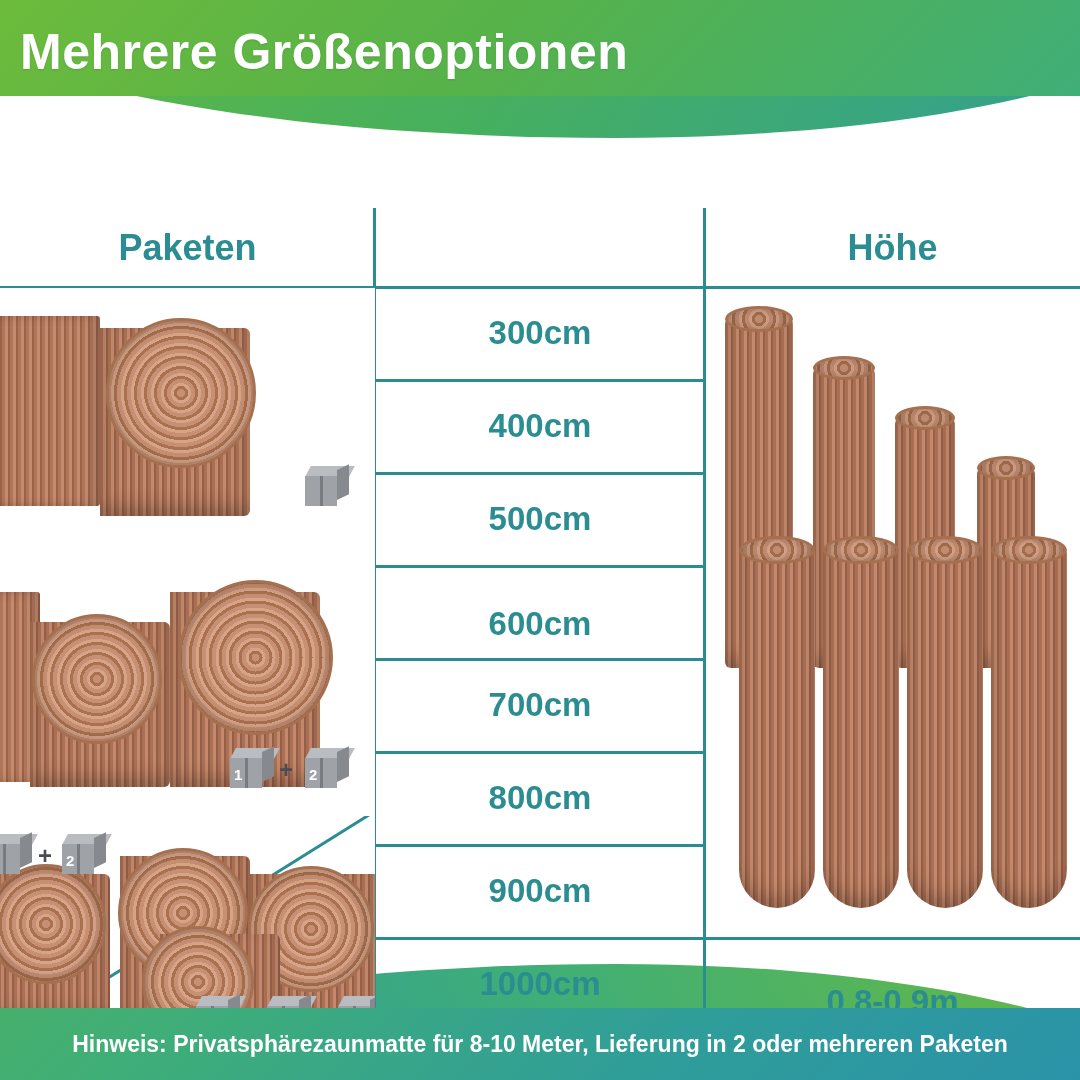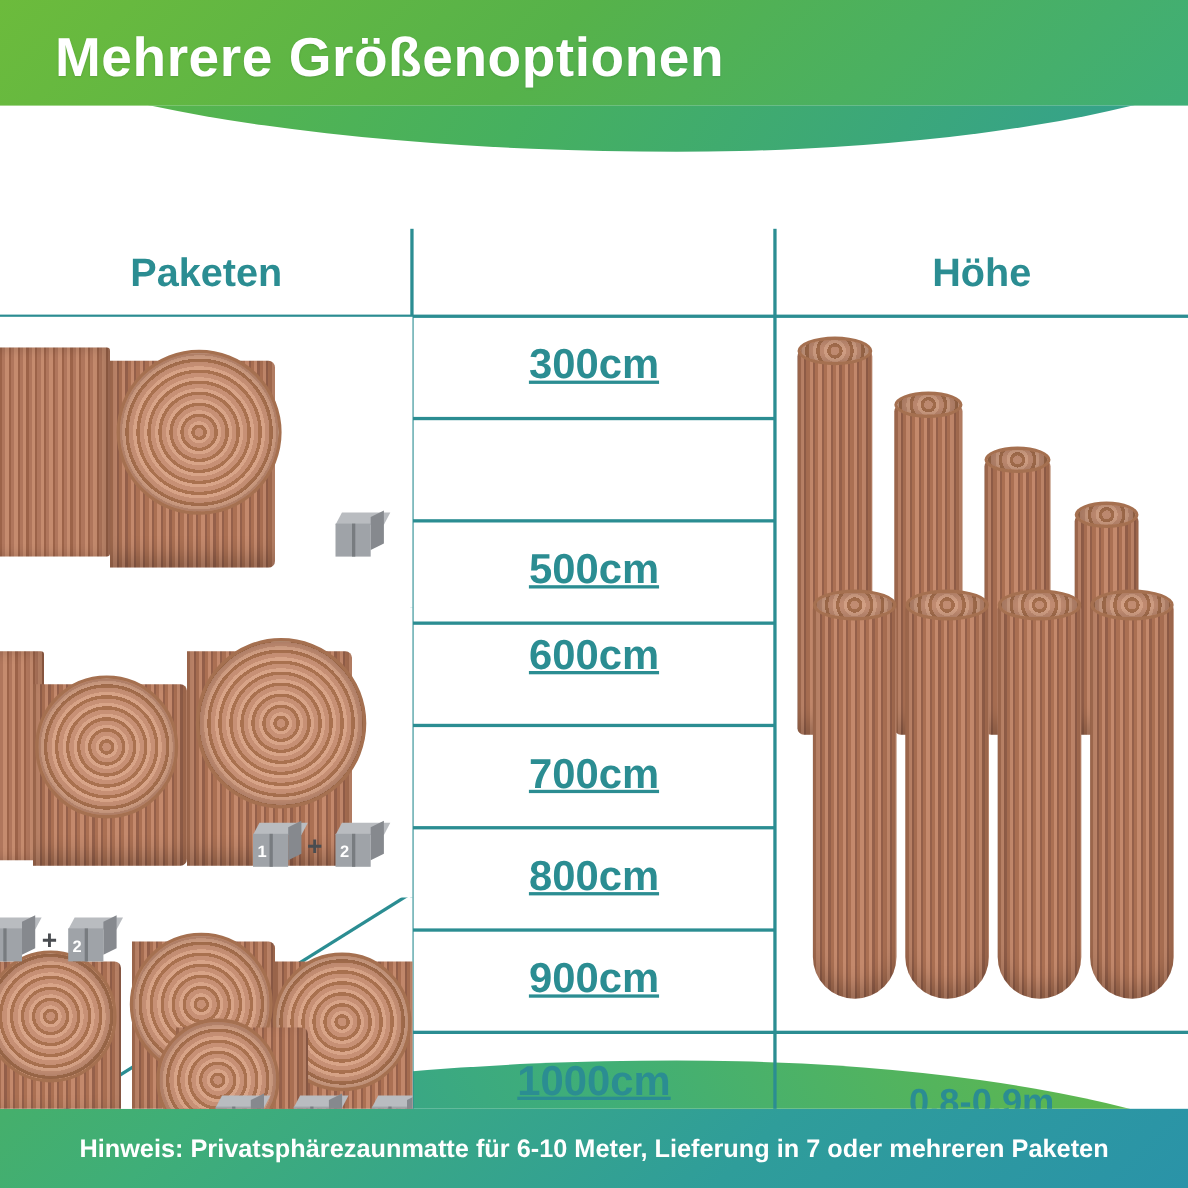--- a/index.html
+++ b/index.html
@@ -20,21 +20,21 @@
   .header {
     position: absolute;
     left: 0; top: 0; width: 1080px; height: 104px;
     display: flex; align-items: center;
   }
   .header-title {
     color: #ffffff;
     font-size: 50px;
     font-weight: bold;
     letter-spacing: 0.5px;
-    margin-left: 50px;
+    margin-left: 20px;
     text-shadow: 0 1px 2px rgba(0,0,0,0.12);
   }
 
   
   .sheet {
     position: absolute;
     left: 0; top: 96px;
     width: 1080px; height: 912px;
     background: #ffffff;
     overflow: hidden;
@@ -80,21 +80,21 @@
     position: absolute;
     top: 0; height: 80px;
     display: flex; align-items: center; justify-content: center;
     font-size: 36px; font-weight: bold; color: #2b8d92;
   }
 
   .len-cell {
     position: absolute;
     left: 375px; width: 330px; height: 93px;
     display: flex; align-items: center; justify-content: center;
-    font-size: 38px; font-weight: bold; color: #2b8d92; text-decoration: underline;
+    font-size: 33px; font-weight: bold; color: #2b8d92;
   }
   .height-value {
     position: absolute;
     left: 705px; width: 375px; top: 747px; height: 93px;
     display: flex; align-items: center; justify-content: center;
     font-size: 33px; font-weight: bold; color: #2b8d92;
   }
 
   
   .prod-cell {
@@ -293,22 +293,23 @@
         <div class="box" style="left:338px; top:180px;">
           <div class="top"></div>
             <div class="front"></div>
             <div class="side"></div>
             <div class="tape"></div>
 
         </div>
       </div>
 
       <div class="len-cell" style="top:78px;">300cm</div>
+      <div class="len-cell" style="top:171px;">400cm</div>
       <div class="len-cell" style="top:264px;">500cm</div>
-      <div class="len-cell" style="top:342px;border-radius:10px;">600cm</div>
+      <div class="len-cell" style="top:369px;border-radius:10px;">600cm</div>
       <div class="len-cell" style="top:450px;">700cm</div>
       <div class="len-cell" style="top:543px;">800cm</div>
       <div class="len-cell" style="top:636px;">900cm</div>
       <div class="len-cell" style="top:729px;">1000cm</div>
 
       <div style="position:absolute; left:705px; top:80px; width:375px; height:649px; overflow:hidden;">
 
         <div class="roll-body" style="left:20px; top:30px; width:68px; height:350px; border-radius:6px;"></div>
         <div class="roll" style="left:20px; top:18px; width:68px; height:26px;"></div>
 
@@ -333,16 +334,16 @@
         <div class="roll-body" style="left:286px; top:260px; width:76px; height:360px; border-radius:6px 6px 38px 38px;"></div>
         <div class="roll" style="left:286px; top:248px; width:76px; height:28px;"></div>
       </div>
 
       <div class="height-value">0.8-0.9m</div>
 
     </div>
   </div>
 
   <div class="footer">
-    <div class="footer-text">Hinweis: Privatsphärezaunmatte für 6-10 Meter, Lieferung in 7 oder mehreren Paketen</div>
+    <div class="footer-text">Hinweis: Privatsphärezaunmatte für 8-10 Meter, Lieferung in 2 oder mehreren Paketen</div>
   </div>
 
 </div>
 
 </body></html>

